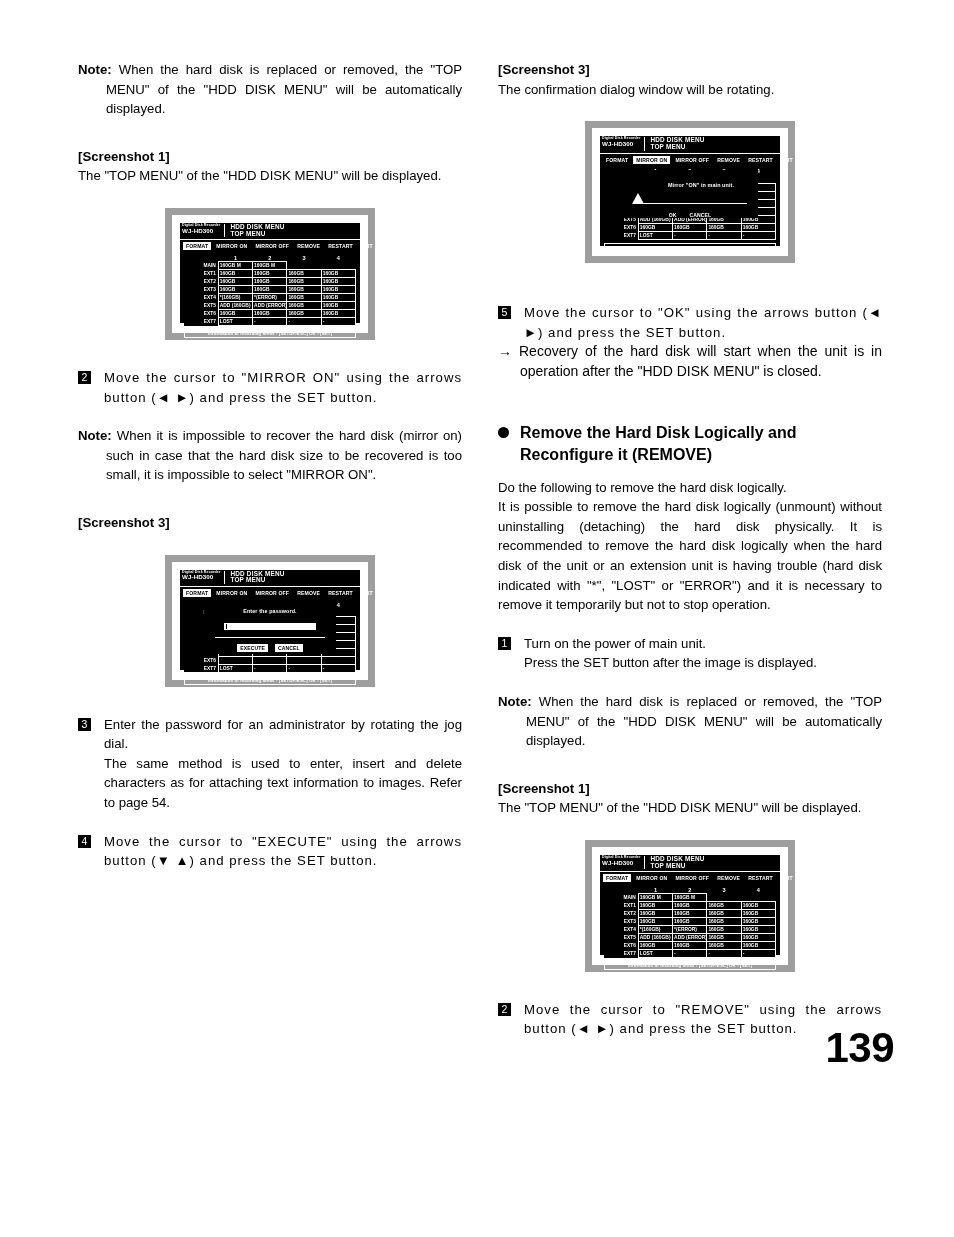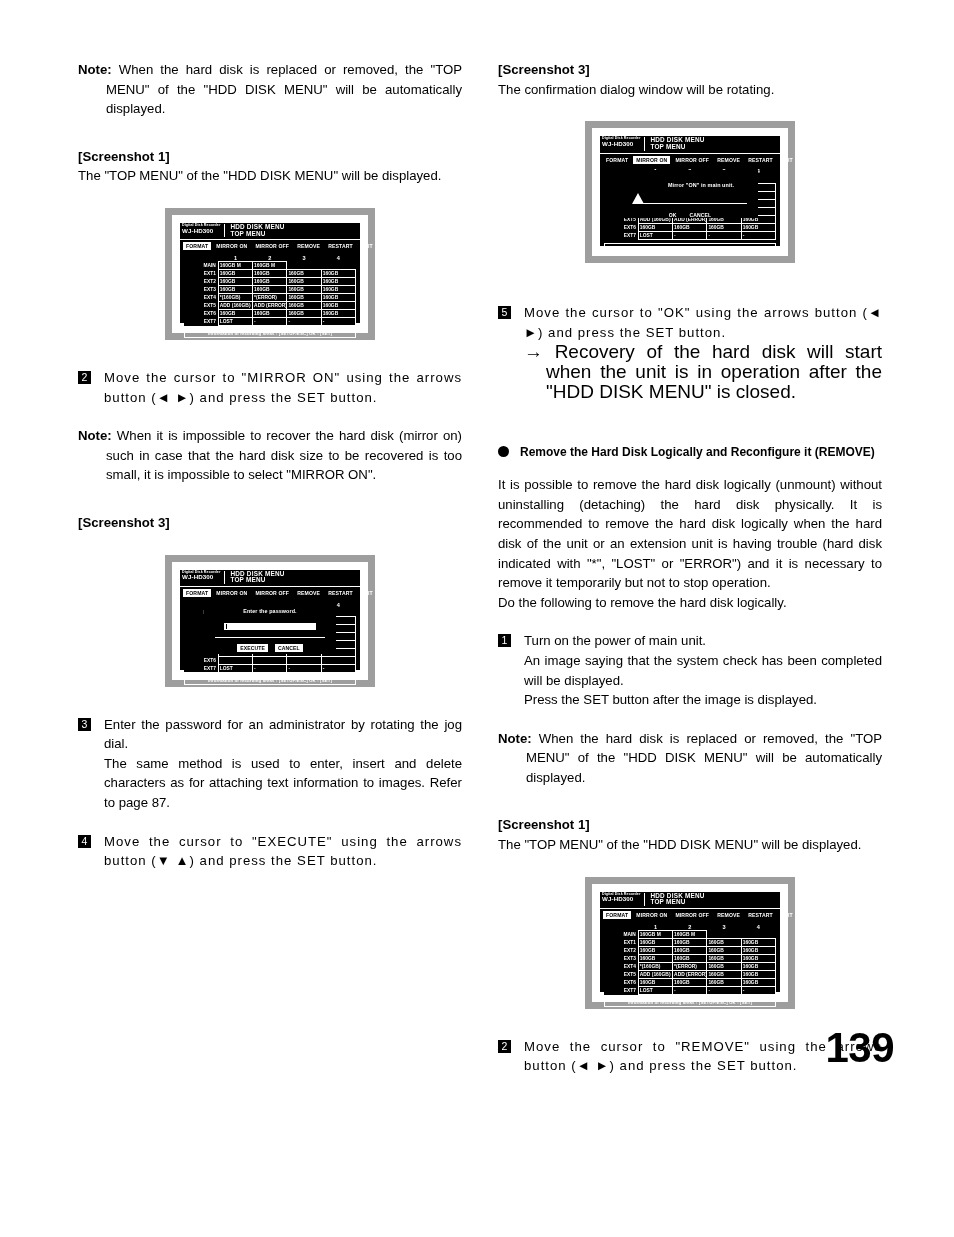--- a/index.html
+++ b/index.html
@@ -78,37 +78,36 @@
     background: #000000;
     color: #ffffff;
     font-size: 10.5px;
     line-height: 13px;
     text-align: center;
     font-family: "Liberation Sans", sans-serif;
   }
   .substep {
     padding-left: 22px;
     text-indent: -22px;
-    margin-left: 26px;
-    font-size: 19px;
+    font-size: 14px;
     line-height: 19.6px;
     text-align: justify;
   }
   .plainline {
     font-size: 13.2px;
     line-height: 19.6px;
     margin-left: 26px;
     text-align: justify;
   }
 
   
   .sect {
     position: relative;
     padding-left: 22px;
-    font-size: 12px;
+    font-size: 16px;
     font-weight: bold;
     line-height: 22px;
   }
   .sect .bullet {
     position: absolute;
     left: 0;
     top: 5px;
     width: 11px;
     height: 11px;
     border-radius: 50%;
@@ -542,21 +541,21 @@
         </div>
       </div>
     </div>
 
     <div class="spacer-lg"></div>
 
     <div class="step">
       <span class="num">3</span>
       <span>Enter the password for an administrator by rotating the jog dial.</span>
     </div>
-    <div class="plainline">The same method is used to enter, insert and delete characters as for attaching text information to images. Refer to page 87.</div>
+    <div class="plainline">The same method is used to enter, insert and delete characters as for attaching text information to images. Refer to page 54.</div>
 
     <div class="spacer-md"></div>
 
     <div class="step">
       <span class="num">4</span>
       <span class="arrows">Move the cursor to "EXECUTE" using the arrows button (▼ ▲) and press the SET button.</span>
     </div>
 
   </div>
 
@@ -691,30 +690,29 @@
     <div class="spacer-lg"></div>
     <div class="spacer-sm"></div>
 
     <div class="sect">
       <span class="bullet"></span>
       <span>Remove the Hard Disk Logically and Reconfigure it (REMOVE)</span>
     </div>
 
     <div class="spacer-sm"></div>
 
+    <div class="para nojust">Do the following to remove the hard disk logically.</div>
     <div class="para">It is possible to remove the hard disk logically (unmount) without uninstalling (detaching) the hard disk physically. It is recommended to remove the hard disk logically when the hard disk of the unit or an extension unit is having trouble (hard disk indicated with "*", "LOST" or "ERROR") and it is necessary to remove it temporarily but not to stop operation.</div>
-    <div class="para nojust">Do the following to remove the hard disk logically.</div>
 
     <div class="spacer-md"></div>
 
     <div class="step">
       <span class="num">1</span>
       <span>Turn on the power of main unit.</span>
     </div>
-    <div class="plainline">An image saying that the system check has been completed will be displayed.</div>
     <div class="plainline nojust">Press the SET button after the image is displayed.</div>
 
     <div class="spacer-md"></div>
 
     <div class="note">
       <span class="note-lbl">Note:</span>
       <span>When the hard disk is replaced or removed, the "TOP MENU" of the "HDD DISK MENU" will be automatically displayed.</span>
     </div>
 
     <div class="spacer-lg"></div>

